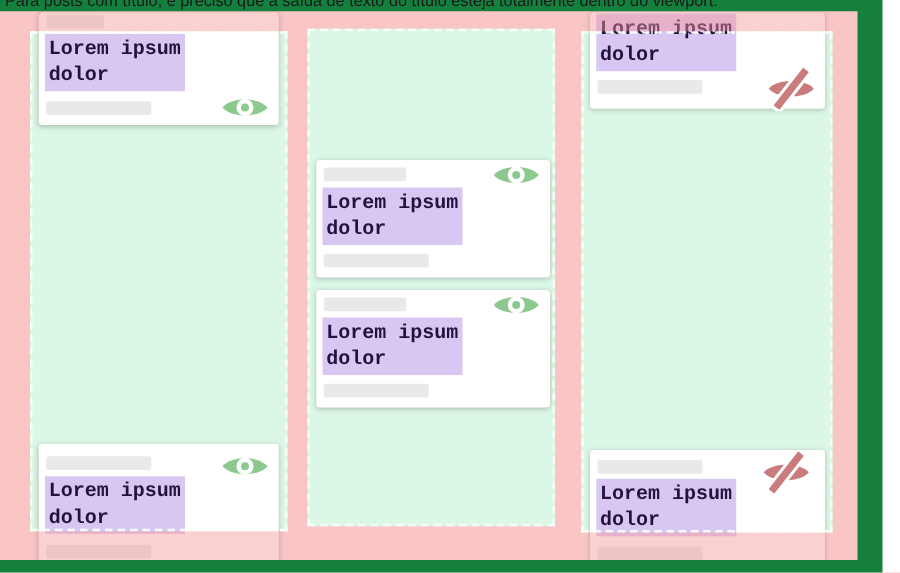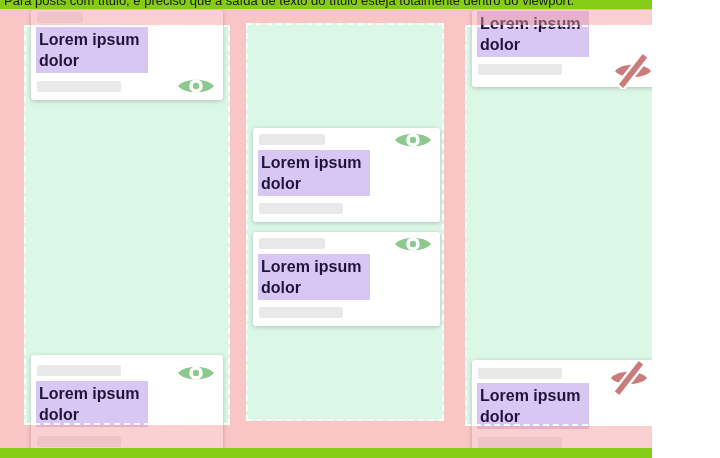--- a/index.html
+++ b/index.html
@@ -1,18 +1,18 @@
 <!DOCTYPE html>
 <html><head>
 <meta charset="utf-8">
 <style>
   html,body { margin:0; padding:0; }
   .page {
-    position:relative; width:652px; height:458px;
-    background:#84cc16; overflow:hidden;
+    position:relative; width:706px; height:458px;
+    background:#15803d; overflow:hidden;
     font-family:"Liberation Sans","DejaVu Sans",sans-serif;
   }
   .top-note {
     position:absolute; left:4px; top:-6px;
     font-size:13px; line-height:14px; color:#1a1a1a; white-space:nowrap;
   }
   .canvas {
     position:absolute; left:0; top:9px; width:686px; height:439px;
     background:#f9c5c5; overflow:hidden;
   }
@@ -20,21 +20,21 @@
   .vp-border {
     position:absolute; border:2px dashed rgba(250,255,252,0.92);
     box-sizing:border-box; z-index:4; pointer-events:none; background:transparent;
   }
   .vp1 { left:24px;  top:16px; width:206px; height:400px; }
   .vp2 { left:246px; top:14px; width:198px; height:398px; }
   .vp3 { left:465px; top:16px; width:201px; height:401px; }
 
   .card {
     position:absolute; background:#ffffff; border-radius:3px;
-    box-shadow:0 1px 4px rgba(90,90,90,0.35); z-index:2;
+    box-shadow:0 1px 4px rgba(90,90,90,0.35); z-index:2;font-family:Liberation Mono, monospace;
   }
   .c1a { left:31px;  top:1px;   width:192px; height:90px;  }
   .c1b { left:31px;  top:346px; width:192px; height:102px; }
   .c2a { left:253px; top:119px; width:187px; height:94px;  }
   .c2b { left:253px; top:223px; width:187px; height:94px;  }
   .c3a { left:472px; top:1px;   width:188px; height:77px;  }
   .c3b { left:472px; top:351px; width:188px; height:97px;  }
 
   .bar { position:absolute; background:#e9e9e9; border-radius:2px; height:11px; }
   .title {

